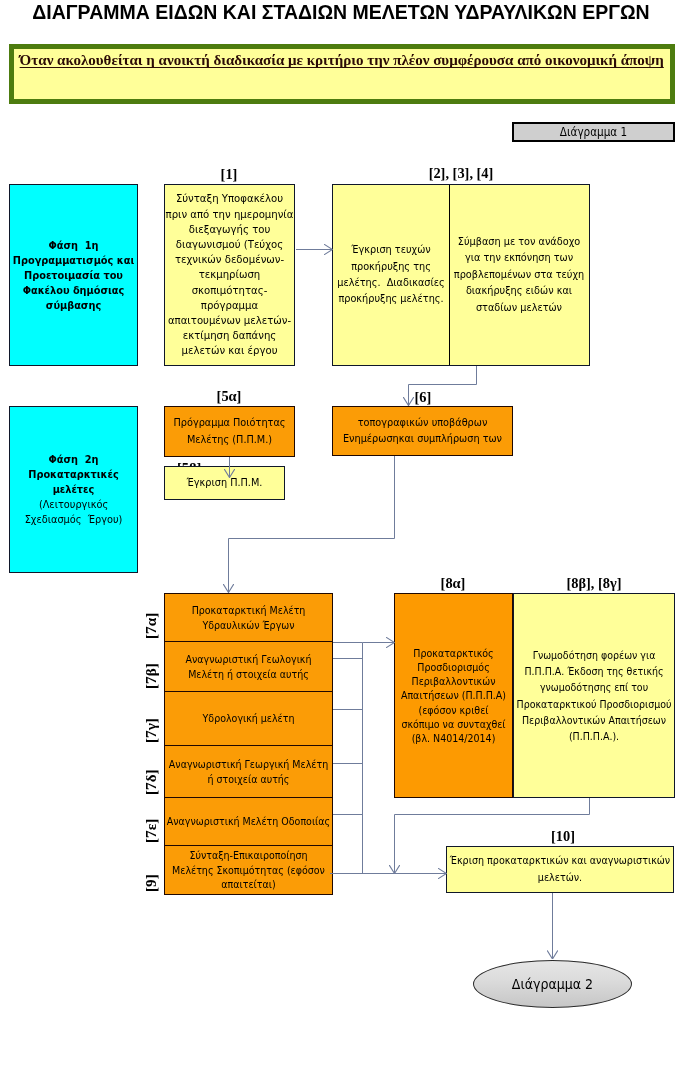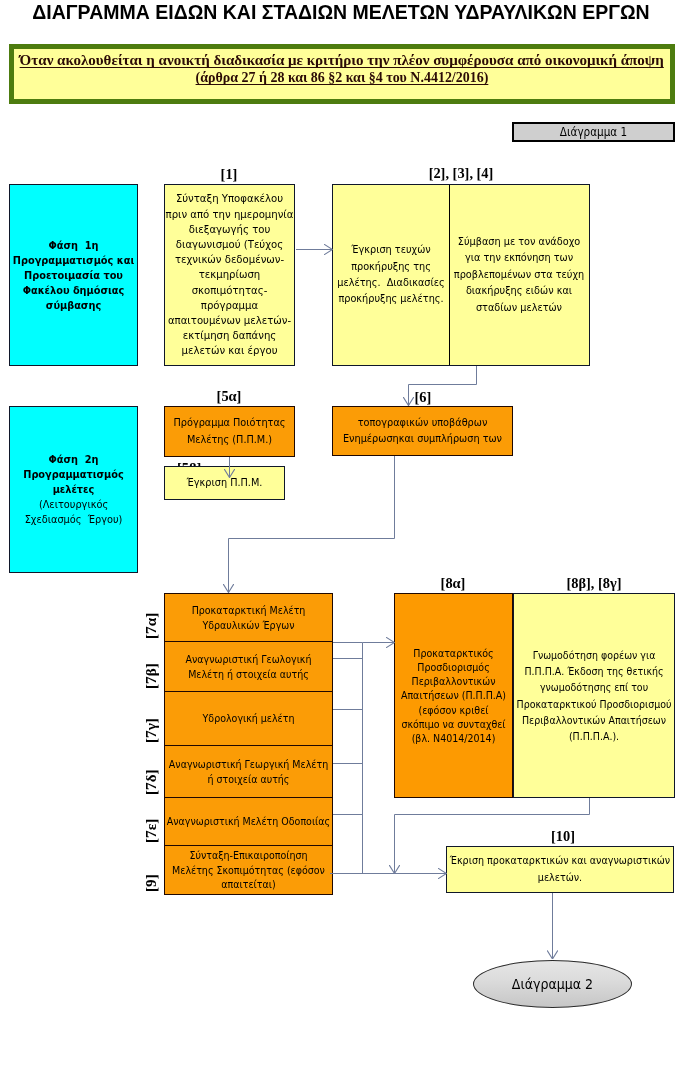--- a/index.html
+++ b/index.html
@@ -50,36 +50,35 @@
          font-family:"DejaVu Sans",sans-serif;font-stretch:condensed;font-size:14px;color:#000;box-sizing:border-box;}
 
 svg#conn{position:absolute;left:0;top:0;width:676px;height:1065px;}
 </style>
 </head>
 <body>
 
 <div class="abs" id="title">ΔΙΑΓΡΑΜΜΑ ΕΙΔΩΝ ΚΑΙ ΣΤΑΔΙΩΝ ΜΕΛΕΤΩΝ ΥΔΡΑΥΛΙΚΩΝ ΕΡΓΩΝ</div>
 <div class="abs" id="note">
     <div><span style="transform:scaleX(1.03)">Όταν ακολουθείται  η ανοικτή διαδικασία με κριτήριο την πλέον συμφέρουσα από οικονομική άποψη</span></div>
-    <div><span style="transform:scaleX(0.957)">(άρθρα 27 ή 28 και 86 §2 και §4 του Ν.4412/2016)</span></div>
   </div>
 <div class="abs" id="badge">Διάγραμμα 1</div>
 <div class="box cyan" id="phase1" style="left:9px;top:184px;width:129px;height:182px;">
     <span class="t">
       <div>Φάση  1η</div>
       <div>Προγραμματισμός και</div>
       <div>Προετοιμασία του</div>
       <div>Φακέλου δημόσιας</div>
       <div>σύμβασης</div>
     </span>
   </div>
 <div class="box cyan" id="phase2" style="left:9px;top:406px;width:129px;height:167px;">
     <span class="t">
       <div>Φάση  2η</div>
-      <div>Προγραμματισμός</div>
+      <div>Προκαταρκτικές</div>
       <div>μελέτες</div>
       <div style="font-weight:normal">(Λειτουργικός</div>
       <div style="font-weight:normal">Σχεδιασμός  Έργου)</div>
     </span>
   </div>
 <div class="tag" style="left:169px;top:166px;width:120px;">[1]</div>
 <div class="box ylw" id="b1" style="left:164px;top:184px;width:131px;height:182px;">
     <span class="t">
       <div>Σύνταξη Υποφακέλου</div>
       <div>πριν από την ημερομηνία</div>

